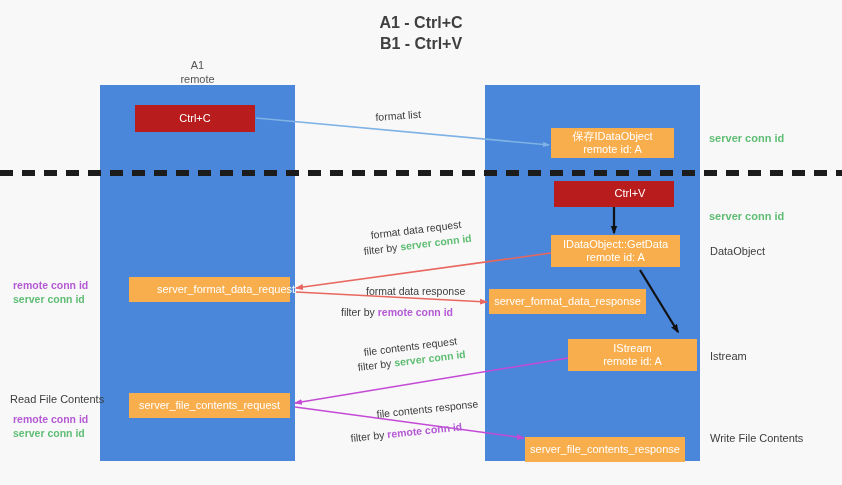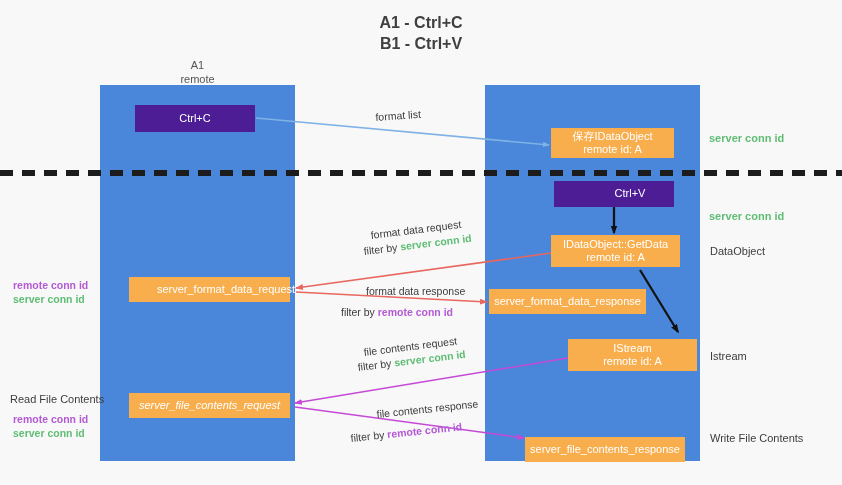--- a/index.html
+++ b/index.html
@@ -64,21 +64,21 @@
     display: flex;
     flex-direction: column;
     align-items: center;
     justify-content: center;
     color: #ffffff;
     font-size: 11px;
     line-height: 13.5px;
     text-align: center;
     padding: 2px 4px;
   }
-  .node-green { background: #4c1d95; }
+  .node-green { background: #b91c1c; }
   .node-orange { background: #f9ae4e; }
   .node .l2 { display: block; }
 
   
   .lbl {
     position: absolute;
     font-size: 10.5px;
     line-height: 13px;
     color: #3c3c3c;
     white-space: nowrap;
@@ -171,21 +171,21 @@
   </div>
 
   <div class="node node-orange" style="left:129px; top:277px; width:161px; height:25px;padding-left:37px;">
     <span>server_format_data_request</span>
   </div>
 
   <div class="node node-orange" style="left:489px; top:289px; width:157px; height:25px;">
     <span>server_format_data_response</span>
   </div>
 
-  <div class="node node-orange" style="left:129px; top:393px; width:161px; height:25px;font-style:italic;">
+  <div class="node node-orange" style="left:129px; top:393px; width:161px; height:25px;">
     <span>server_file_contents_request</span>
   </div>
 
   <div class="node node-orange" style="left:525px; top:425px; width:160px; height:25px;margin-top:12px;">
     <span>server_file_contents_response</span>
   </div>
 
   <div class="lbl rot-neg" style="left:375px; top:111px; transform: rotate(-4deg);">
     <span>format list</span>
   </div>

